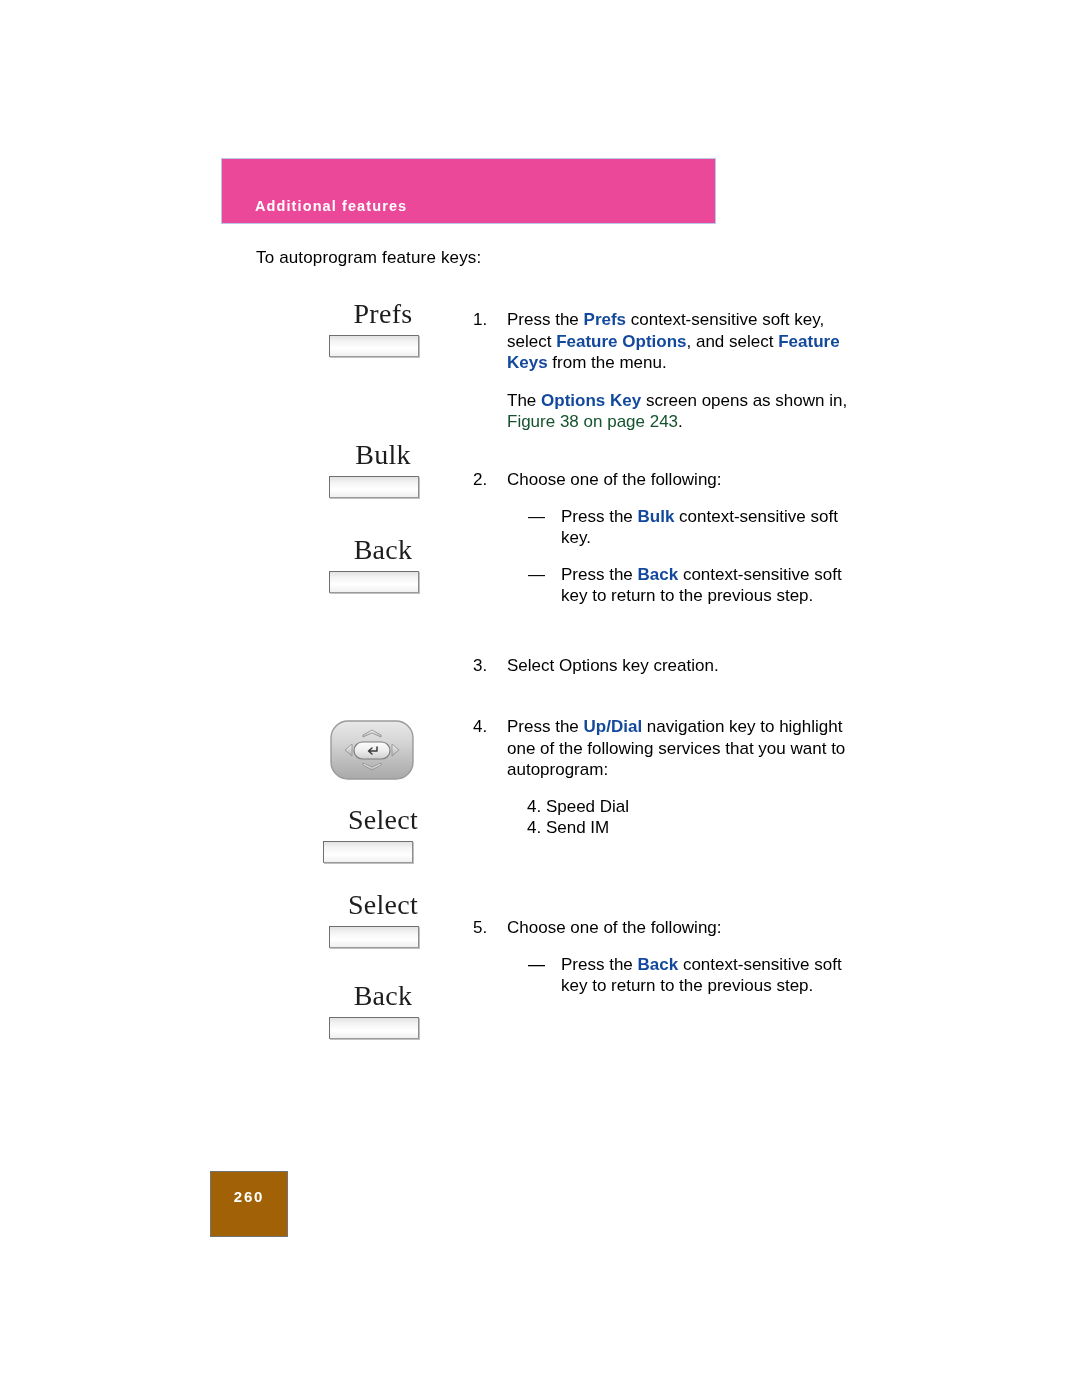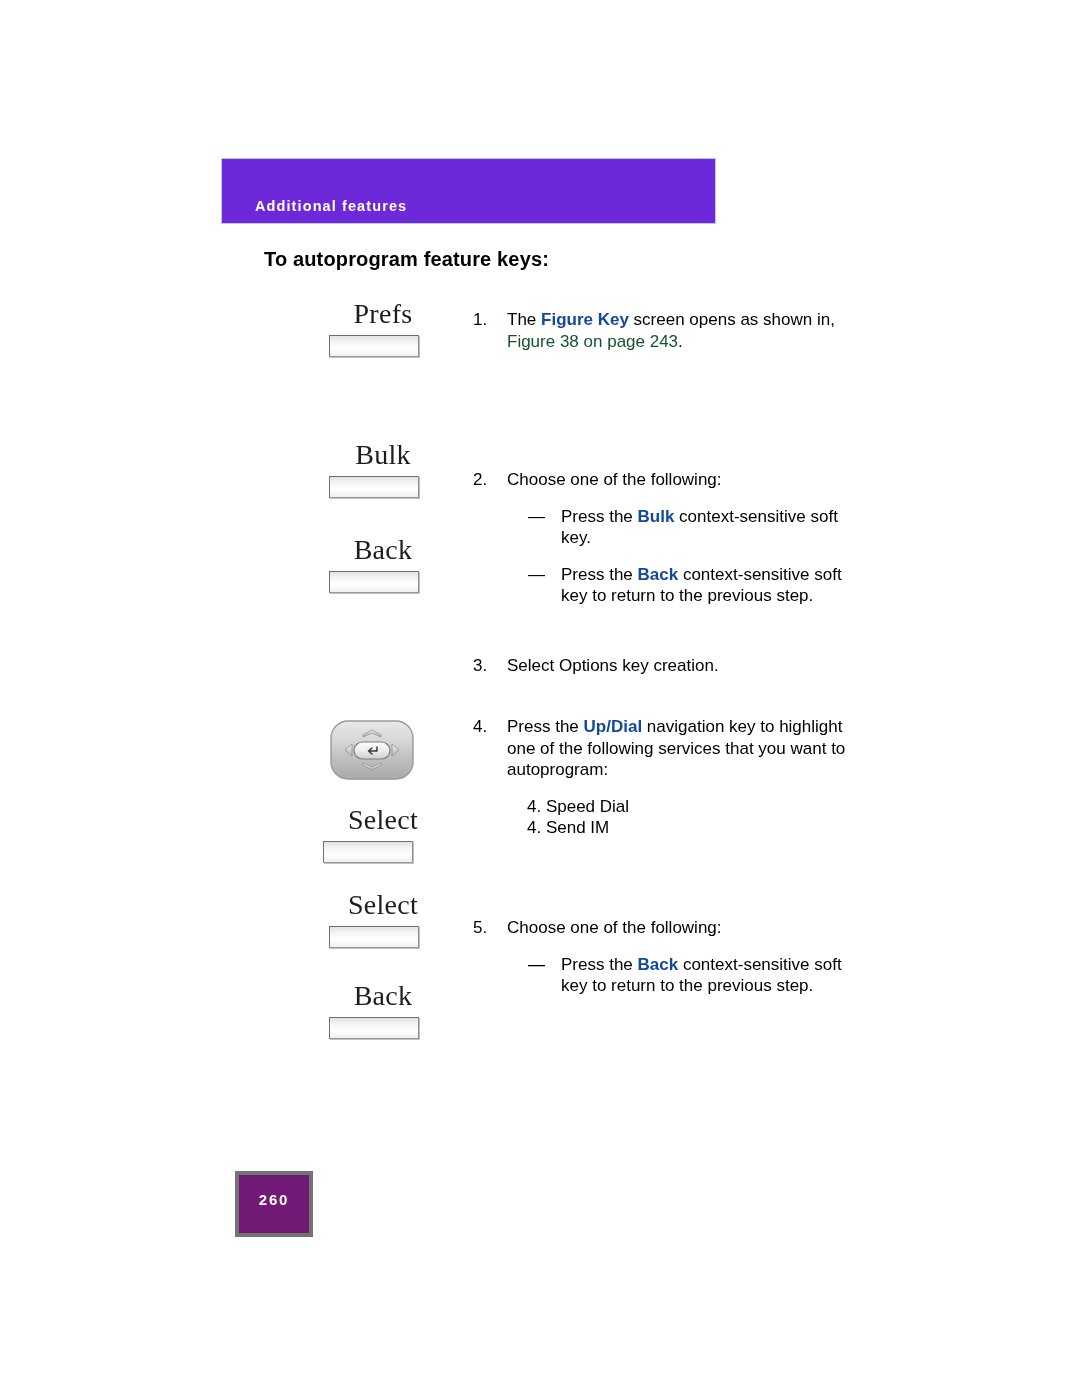--- a/index.html
+++ b/index.html
@@ -15,42 +15,42 @@
     -webkit-font-smoothing: antialiased;
   }
 
   
   #header-band {
     position: absolute;
     left: 221px;
     top: 158px;
     width: 495px;
     height: 66px;
-    background: #6d28d9;
+    background: #ec4899;
     border: 1px solid #b8c8e8;
     box-sizing: border-box;
   }
   #header-band-label {
     position: absolute;
     left: 33px;
     bottom: 9px;
     color: #ffffff;
     font-size: 14.5px;
     font-weight: bold;
     letter-spacing: 1.1px;
     white-space: nowrap;
   }
 
   
   #page-heading {
     position: absolute;
-    left: 264px;
+    left: 256px;
     top: 248px;
-    font-size: 20px;
-    font-weight: bold;
+    font-size: 17px;
+    font-weight: normal;
     color: #000000;
     letter-spacing: 0.15px;
     white-space: nowrap;
   }
 
   
   .key-group {
     position: absolute;
     left: 300px;
     width: 180px;
@@ -132,26 +132,26 @@
     padding-left: 20px;
   }
   .sublist div { white-space: nowrap; }
 
   b.kw { color: #13499c; font-weight: bold; }
   span.xref { color: #14532d; }
 
   
   #footer-block {
     position: absolute;
-    left: 235px;
+    left: 210px;
     top: 1171px;
     width: 78px;
     height: 66px;
-    background: #701a75;
-    border: 4px solid #737373;
+    background: #a16207;
+    border: 1px solid #737373;
     box-sizing: border-box;
   }
   #page-number {
     position: absolute;
     left: 0;
     top: 16px;
     width: 100%;
     text-align: center;
     color: #ffffff;
     font-size: 15px;
@@ -230,21 +230,22 @@
 </div>
 
 <div class="key-group" style="top:982px;">
   <div class="key-label">Back</div>
   <div class="softkey"></div>
 </div>
 
 <div class="step" id="step-1" style="top:309px;">
   <div class="step-num">1.</div>
   <div class="step-body">
-    <p class="para">The <b class="kw">Figure Key</b> screen opens as shown in, <span class="xref">Figure 38 on page 243</span>.</p>
+    <p class="para">Press the <b class="kw">Prefs</b> context-sensitive soft key, select <b class="kw">Feature Options</b>, and select <b class="kw">Feature Keys</b> from the menu.</p>
+    <p class="para">The <b class="kw">Options Key</b> screen opens as shown in, <span class="xref">Figure 38 on page 243</span>.</p>
   </div>
 </div>
 
 <div class="step" id="step-2" style="top:469px;">
   <div class="step-num">2.</div>
   <div class="step-body">
     <p class="para">Choose one of the following:</p>
     <div class="dash-item">
       <span class="dash-mark">—</span>
       <span>Press the <b class="kw">Bulk</b> context-sensitive soft key.</span>

